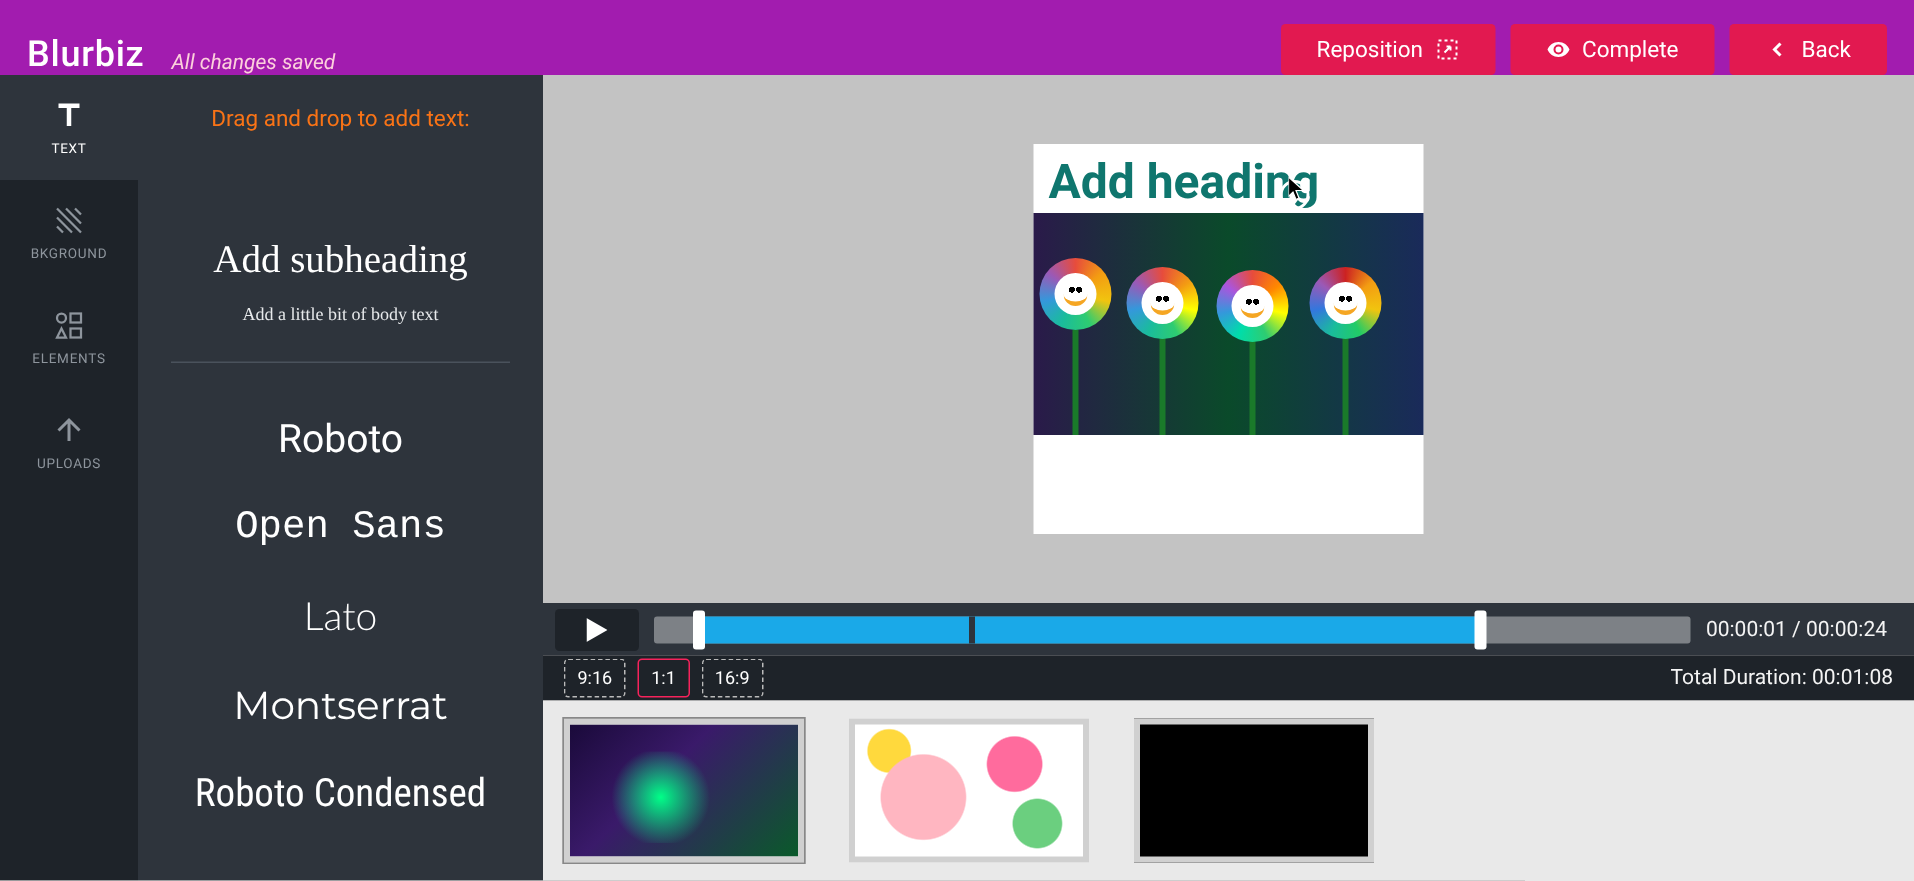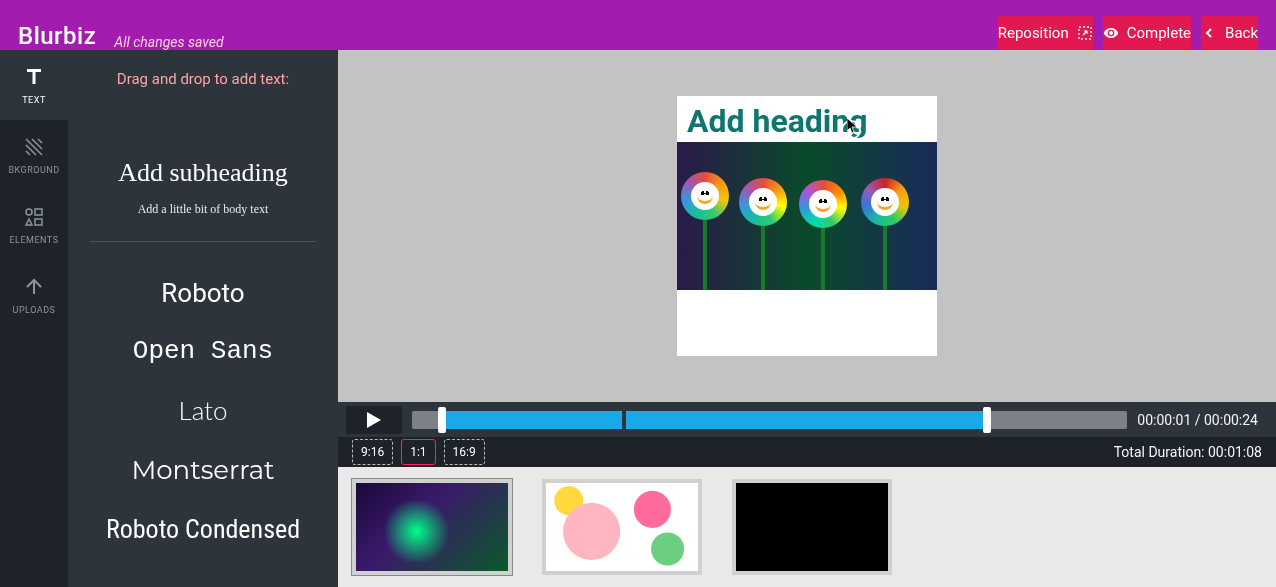--- a/index.html
+++ b/index.html
@@ -1,32 +1,32 @@
 <!DOCTYPE html>
 <html><head>
   <meta charset="utf-8">
   <style>
     * { margin: 0; padding: 0; box-sizing: border-box; font-family: -apple-system, BlinkMacSystemFont, "Segoe UI", Roboto, sans-serif; }
     body { width: 1276px; height: 587px; overflow: hidden; background: #c3c3c3; }
     
     .header { height: 50px; background: #a21caf; display: flex; align-items: flex-end; padding: 0 18px; color: #fff; }
     .logo { font-size: 24px; font-weight: 500; letter-spacing: 0.5px; margin-right: 18px; }
     .save-status { font-style: italic; font-size: 14px; color: #fdd0dc; flex: 1; }
-    .header-btn { background: #e21950; color: #fff; border: none; padding: 8px 0; font-size: 15px; border-radius: 3px; margin-left: 10px; display: flex; align-items: center; gap: 8px; cursor: pointer; }
+    .header-btn { background: #e21950; color: #fff; border: none; padding: 8px 24px; font-size: 15px; border-radius: 3px; margin-left: 10px; display: flex; align-items: center; gap: 8px; cursor: pointer; }
     .header-btn svg { width: 16px; height: 16px; }
     
     .main { display: flex; height: 537px; }
     
-    .iconbar { width: 68px; background: #1e2329; display: flex; flex-direction: column; }
+    .iconbar { width: 92px; background: #1e2329; display: flex; flex-direction: column; }
     .iconbar-item { height: 70px; display: flex; flex-direction: column; align-items: center; justify-content: center; color: #8e959d; cursor: pointer; font-size: 9px; letter-spacing: 0.5px; gap: 6px; }
     .iconbar-item.active { background: #2e343c; color: #fff; }
     .iconbar-item svg { width: 24px; height: 24px; }
     
     .sidepanel { width: 270px; background: #2e343c; color: #c9ced3; display: flex; flex-direction: column; padding: 20px 22px; }
-    .sp-hint { text-align: center; font-size: 15px; color: #fca5a5; margin-bottom: 70px; }
+    .sp-hint { text-align: center; font-size: 15px; color: #f97316; margin-bottom: 70px; }
     .sp-subheading { font-family: Georgia, serif; font-size: 26px; color: #fff; text-align: center; margin-bottom: 14px; cursor: pointer; }
     .sp-body { font-family: Liberation Serif, serif; font-size: 12px; color: #e8eaec; text-align: center; margin-bottom: 24px; cursor: pointer; }
     .sp-div { border: none; border-top: 1px solid #4a525c; margin-bottom: 22px; }
     .font-item { text-align: center; font-size: 26px; color: #fff; padding: 14px 0; cursor: pointer; }
     .font-roboto { font-family: Roboto, sans-serif; }
     .font-opensans { font-family: Liberation Mono, monospace; }
     .font-lato { font-family: Lato, serif; font-weight: 300; }
     .font-montserrat { font-family: Montserrat, sans-serif; }
     .font-robotocond { font-family: "Roboto Condensed", sans-serif; font-stretch: condensed; }
     

